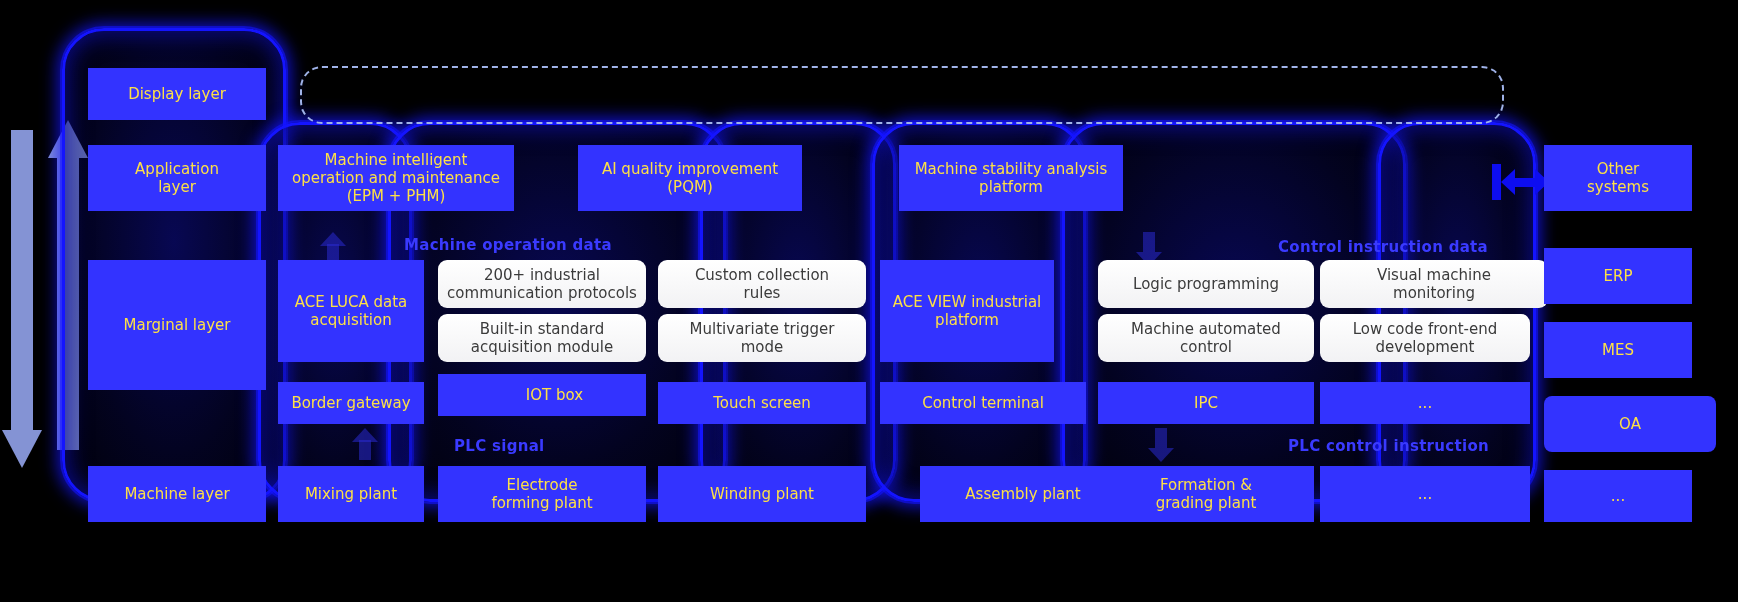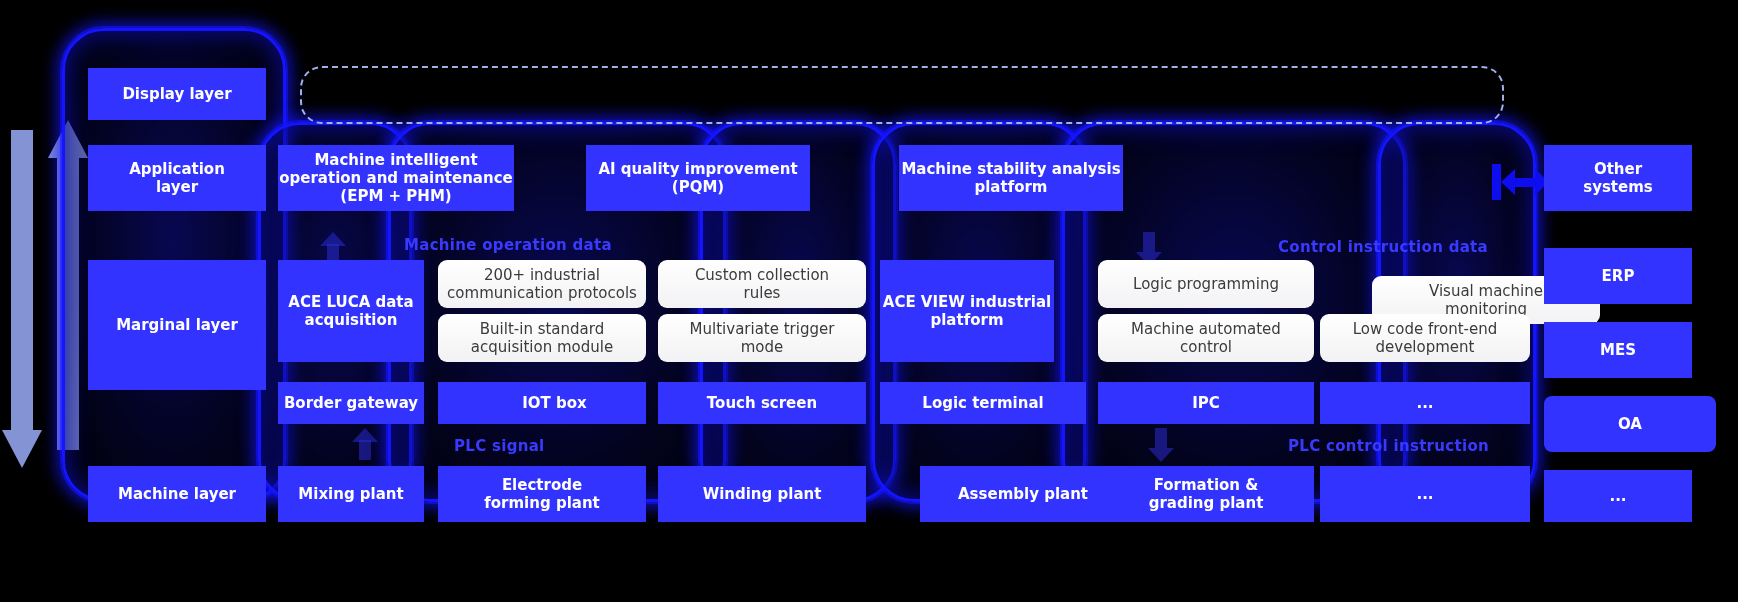--- a/index.html
+++ b/index.html
@@ -29,21 +29,21 @@
       border:3px solid #1414ff;
       box-shadow:0 0 0 2px rgba(20,20,255,.55),0 0 16px 5px rgba(20,20,255,.75),
                  inset 0 0 22px 4px rgba(12,12,170,.75);
       background:radial-gradient(ellipse at 50% 45%, rgba(14,14,150,.55) 0%, rgba(8,8,90,.35) 60%, rgba(4,4,40,.15) 100%);
       pointer-events:none;}
 
   .dashbox{position:absolute;border:2px dashed #9fb2e8;border-radius:22px;pointer-events:none;}
 
   
   .box{position:absolute;display:flex;align-items:center;justify-content:center;text-align:center;
-       color:#ffffff;font-weight:bold;line-height:1.22;box-sizing:border-box;}
+       color:#fde047;font-weight:normal;line-height:1.22;box-sizing:border-box;}
   .bx-blue{background:#3333ff;}
   .bx-white{background:linear-gradient(180deg,#ffffff 0%,#f2f2f4 100%);color:#3b3b3b;font-weight:normal;border-radius:9px;}
 
   .lbl-left{font-size:15px;}
   .fs15{font-size:15px;}
   .fs15n{font-size:15px;font-weight:normal;}
 
   
   .flow-label{position:absolute;color:#3a3aff;font-size:15px;font-weight:bold;letter-spacing:.3px;white-space:nowrap;}
   .flow-arrow{position:absolute;width:26px;}
@@ -89,21 +89,21 @@
   <div class="dashbox" style="left:300px;top:66px;width:1200px;height:54px;border-bottom-color:#9fb2e8;"></div>
 
   <div class="box bx-blue lbl-left" style="left:88px;top:68px;width:178px;height:52px;">Display layer</div>
 
   <div class="box bx-blue lbl-left" style="left:88px;top:145px;width:178px;height:66px;white-space:pre-line;">Application
 layer</div>
 
   <div class="box bx-blue fs15" style="left:278px;top:145px;width:236px;height:66px;white-space:pre-line;">Machine intelligent
 operation and maintenance
 (EPM + PHM)</div>
-  <div class="box bx-blue fs15" style="left:578px;top:145px;width:224px;height:66px;white-space:pre-line;margin-left:8px;">AI quality improvement
+  <div class="box bx-blue fs15" style="left:578px;top:145px;width:224px;height:66px;white-space:pre-line;">AI quality improvement
 (PQM)</div>
   <div class="box bx-blue fs15" style="left:880px;top:145px;width:224px;height:66px;white-space:pre-line;margin-left:19px;">Machine stability analysis
 platform</div>
 
   <div class="bidi" style="left:1492px;top:164px;">
     <div class="bar"></div>
       <div class="lhead"></div>
       <div class="line"></div>
       <div class="rhead"></div>
       <div class="bar"></div>
@@ -132,31 +132,31 @@
 rules</div>
   <div class="box bx-white fs15n" style="left:438px;top:314px;width:208px;height:48px;white-space:pre-line;">Built-in standard
 acquisition module</div>
   <div class="box bx-white fs15n" style="left:658px;top:314px;width:208px;height:48px;white-space:pre-line;">Multivariate trigger
 mode</div>
 
   <div class="box bx-blue fs15" style="left:880px;top:260px;width:174px;height:102px;white-space:pre-line;text-align:center;">ACE VIEW industrial
 platform</div>
 
   <div class="box bx-white fs15n" style="left:1098px;top:260px;width:216px;height:48px;white-space:pre-line;">Logic programming</div>
-  <div class="box bx-white fs15n" style="left:1372px;top:260px;width:228px;height:48px;white-space:pre-line;margin-top:16px;">Visual machine
+  <div class="box bx-white fs15n" style="left:1320px;top:260px;width:228px;height:48px;white-space:pre-line;">Visual machine
 monitoring</div>
   <div class="box bx-white fs15n" style="left:1098px;top:314px;width:216px;height:48px;white-space:pre-line;">Machine automated
 control</div>
   <div class="box bx-white fs15n" style="left:1320px;top:314px;width:210px;height:48px;white-space:pre-line;">Low code front-end
 development</div>
 
   <div class="box bx-blue fs15" style="left:278px;top:382px;width:146px;height:42px;">Border gateway</div>
-  <div class="box bx-blue fs15" style="left:438px;top:382px;width:208px;height:42px;padding-left:25px;">IOT box</div>
+  <div class="box bx-blue fs15" style="left:438px;top:374px;width:208px;height:42px;padding-left:25px;">IOT box</div>
   <div class="box bx-blue fs15" style="left:658px;top:382px;width:208px;height:42px;">Touch screen</div>
-  <div class="box bx-blue fs15" style="left:880px;top:382px;width:206px;height:42px;">Logic terminal</div>
+  <div class="box bx-blue fs15" style="left:880px;top:382px;width:206px;height:42px;">Control terminal</div>
   <div class="box bx-blue fs15" style="left:1098px;top:382px;width:216px;height:42px;">IPC</div>
   <div class="box bx-blue fs15" style="left:1320px;top:382px;width:210px;height:42px;">...</div>
 
   <div class="flow-arrow fa-up" style="left:352px;top:428px;height:34px;">
     <div class="fshaft"></div>
       <div class="fhead"></div>
   </div>
   <div class="flow-label" style="left:454px;top:437px;">PLC signal</div>
 
   <div class="flow-arrow fa-dn" style="left:1148px;top:428px;height:34px;">

